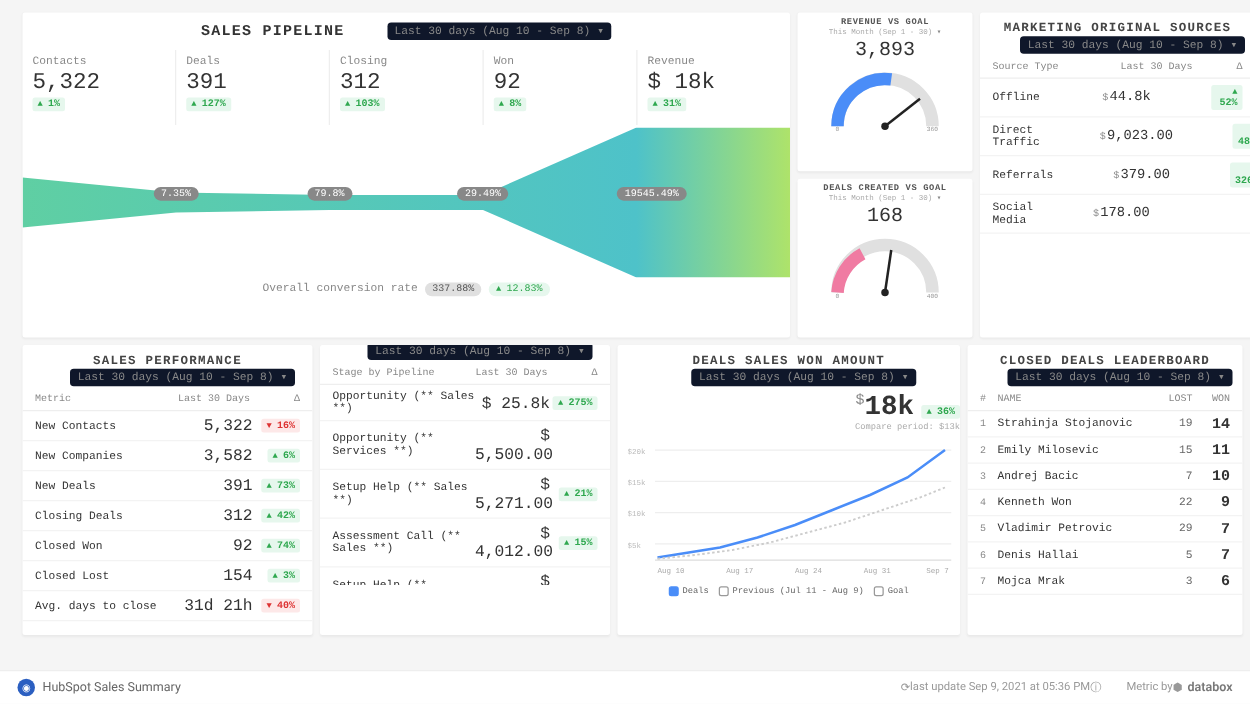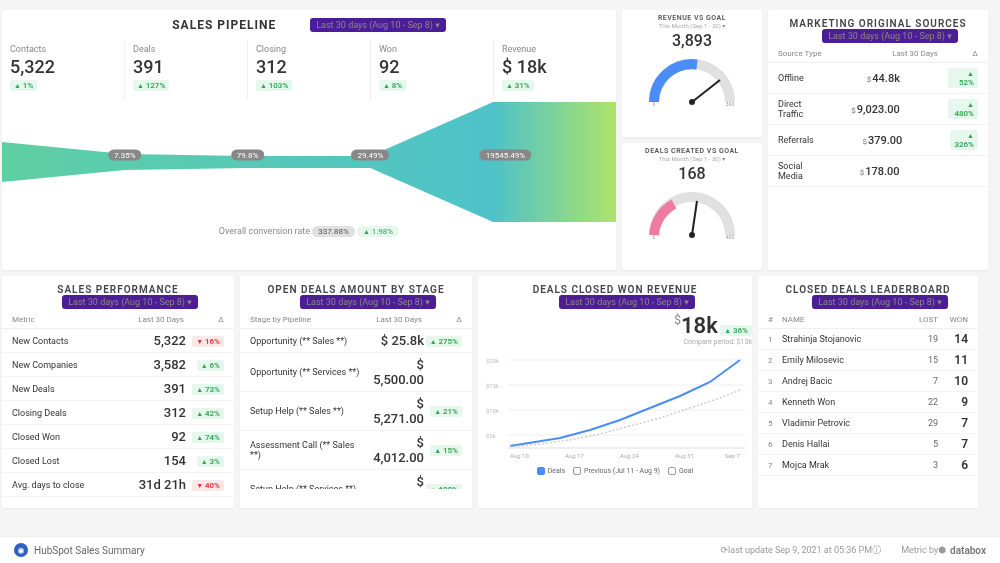--- a/index.html
+++ b/index.html
@@ -10,21 +10,22 @@
   height: 563px;
   overflow: hidden;
   font-size: 10px;
   color: #333;
 }
 .dashboard {
   display: grid;
   grid-template-columns: 614px 140px 220px;
   grid-template-rows: 260px 232px;
   gap: 6px;
-  padding: 10px 10px 0 2px;
+  padding: 10px 10px 0 18px;
+  font-family: Liberation Mono, monospace;
 }
 .card {
   background: #fff;
   border-radius: 2px;
   box-shadow: 0 1px 2px rgba(0,0,0,0.05);
   overflow: hidden;
 }
 .card-title {
   text-align: center;
   font-size: 10px;
@@ -32,21 +33,21 @@
   letter-spacing: 1px;
   color: #444;
   padding: 8px 0 2px;
 }
 .period {
   text-align: center;
   font-size: 9px;
   color: #888;
   padding-bottom: 4px;
 }
-.period span { background: #4c1d95; padding: 2px 6px; border-radius: 3px; cursor: pointer; margin-left: 24px; }
+.period span { background: #0f172a; padding: 2px 6px; border-radius: 3px; cursor: pointer; margin-left: 24px; }
 
 
 .pipeline { position: relative; }
 .pipeline-header { display: flex; justify-content: center; align-items: center; gap: 10px; padding: 8px 0; }
 .pipeline-title { font-size: 12px; font-weight: 700; letter-spacing: 1px; color: #333; }
 .pipeline-stages { display: flex; height: 60px; }
 .stage { flex: 1; border-left: 1px solid #eee; padding: 4px 8px; }
 .stage:first-child { border-left: none; }
 .stage-label { font-size: 9px; color: #888; }
 .stage-value { font-size: 18px; font-weight: 500; margin: 2px 0; }
@@ -171,21 +172,21 @@
         <path d="M0,40 L120,52 L240,54 L360,54 L480,0 L600,0 L600,120 L480,120 L360,66 L240,66 L120,68 L0,80 Z" fill="url(#fg)"></path>
       </svg>
       <span class="funnel-pct" style="left:20%">7.35%</span>
       <span class="funnel-pct" style="left:40%">79.8%</span>
       <span class="funnel-pct" style="left:60%">29.49%</span>
       <span class="funnel-pct" style="left:82%">19545.49%</span>
     </div>
     <div class="conversion">
       <span>Overall conversion rate</span>
       <span class="cv1">337.88%</span>
-      <span class="cv2 tri-up">1.98%</span>
+      <span class="cv2 tri-up">12.83%</span>
     </div>
   </div>
 
   <div class="gauges">
     <div class="gauge-card">
       <div class="gauge-title">REVENUE VS GOAL</div>
       <div class="gauge-sub chevron">This Month (Sep 1 - 30)</div>
       <div class="gauge-value">3,893</div>
       <svg class="gauge-svg" viewBox="0 0 100 55">
         <path d="M12,50 A38,38 0 0 1 88,50" stroke="#e0e0e0" stroke-width="10" fill="none"></path>
@@ -285,21 +286,20 @@
           </div>
           <div class="metric-row">
             <span class="m1">Avg. days to close</span>
       <span class="m2">31d 21h</span>
       <span class="m3"><span class="badge down tri-down">40%</span></span>
           </div>
         </div>
     </div>
 
     <div class="card">
-      <div class="card-title">OPEN DEALS AMOUNT BY STAGE</div>
       <div class="period"><span class="chevron">Last 30 days (Aug 10 - Sep 8)</span></div>
       <div class="table-head">
         <span class="th1">Stage by Pipeline</span>
         <span class="th2">Last 30 Days</span>
         <span class="th3">Δ</span>
       </div>
       <div id="opendeals-rows" style="max-height:160px;overflow:hidden">
           <div class="metric-row">
             <span class="m1">Opportunity (** Sales **)</span>
       <span class="m2"><span class="cur">$ </span>25.8k</span>
@@ -322,21 +322,21 @@
           </div>
           <div class="metric-row">
             <span class="m1">Setup Help (** Services **)</span>
       <span class="m2"><span class="cur">$ </span>2,800.00</span>
       <span class="m3"><span class="badge up tri-up">600%</span></span>
           </div>
         </div>
     </div>
 
     <div class="card">
-      <div class="card-title">DEALS CLOSED WON REVENUE</div>
+      <div class="card-title">DEALS SALES WON AMOUNT</div>
       <div class="period"><span class="chevron">Last 30 days (Aug 10 - Sep 8)</span></div>
       <div style="text-align:right;margin:2px 0">
         <span class="big-prefix">$</span><span class="big-value">18k</span>
         <span class="badge up tri-up">36%</span>
         <div class="compare">Compare period: $13k</div>
       </div>
       <svg class="line-chart" viewBox="0 0 270 115">
         <text x="6" y="15" font-size="6" fill="#bbb">$20k</text>
         <text x="6" y="40" font-size="6" fill="#bbb">$15k</text>
         <text x="6" y="65" font-size="6" fill="#bbb">$10k</text>

